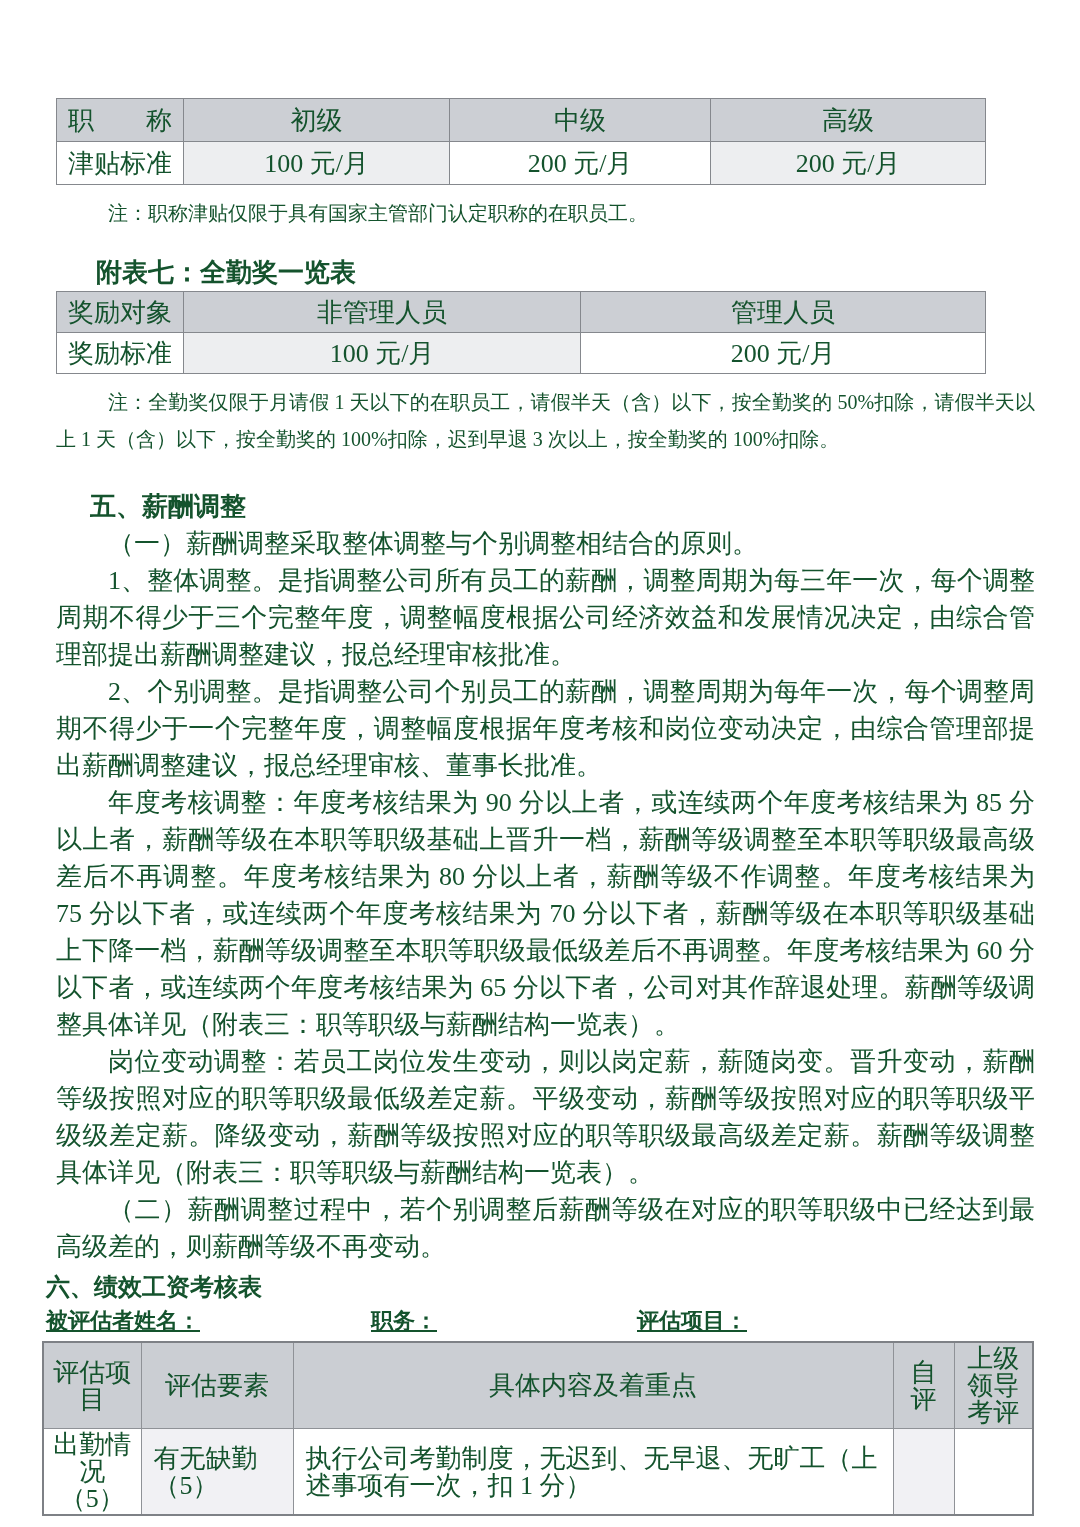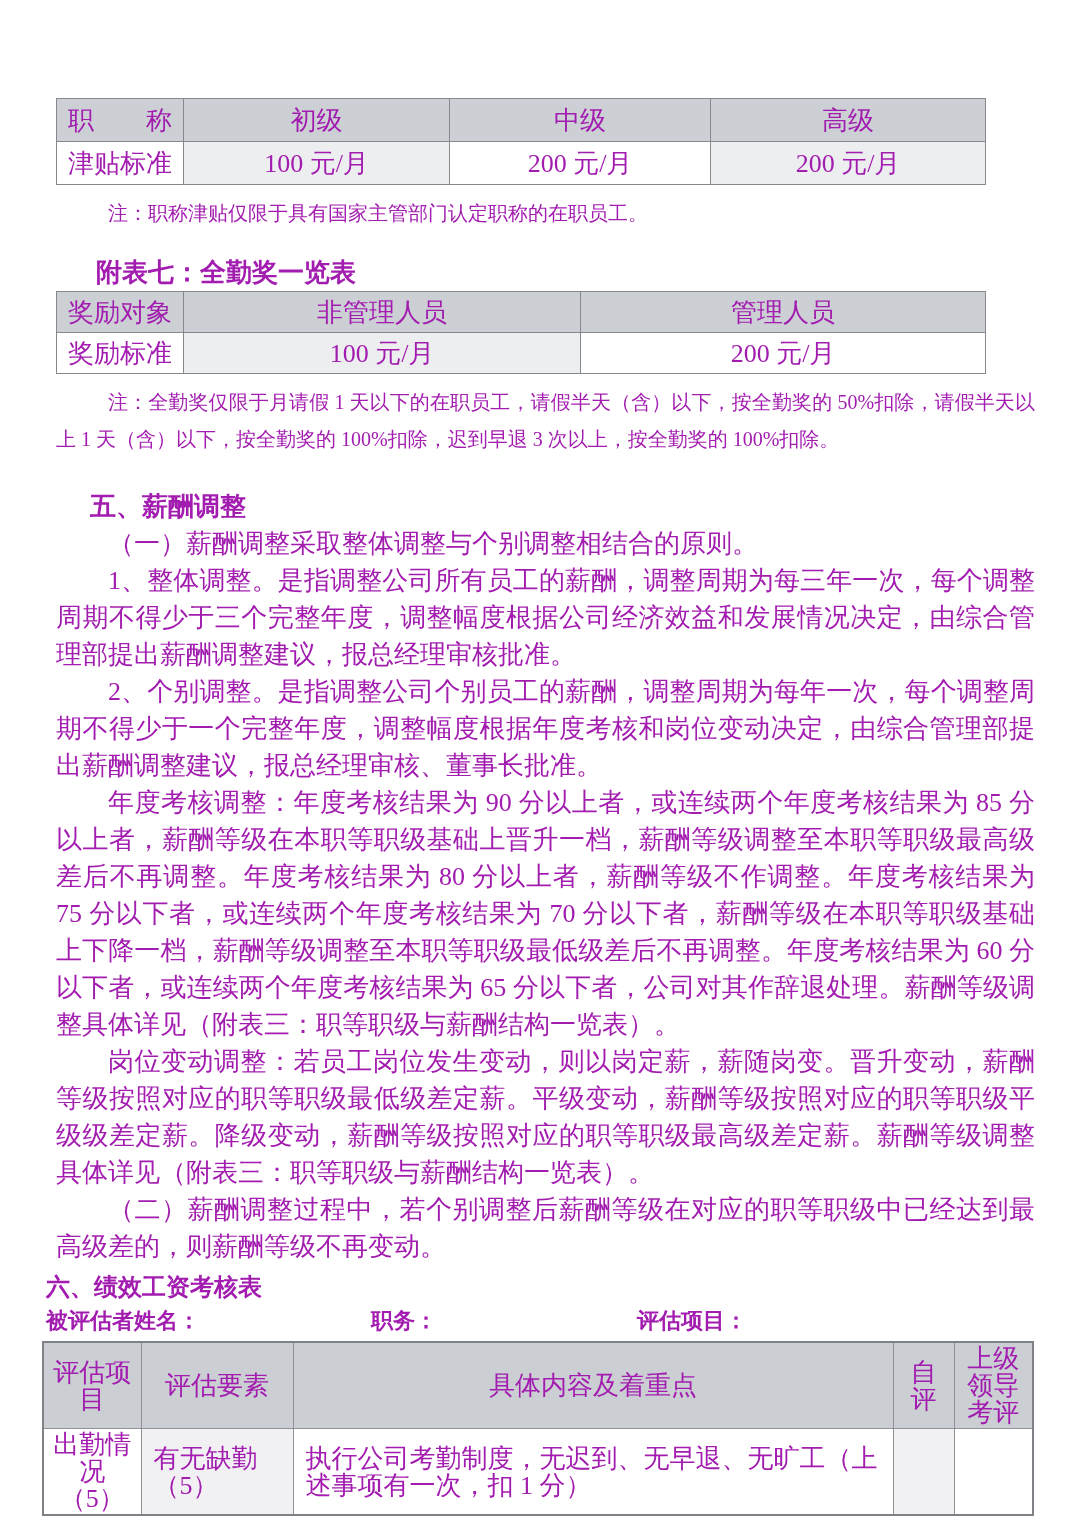--- a/index.html
+++ b/index.html
@@ -1,18 +1,18 @@
 <!DOCTYPE html>
 <html><head>
 <meta charset="utf-8">
 <style>
   html,body { margin:0; padding:0; background:#ffffff; }
   .page {
     position:relative; width:1080px; height:1527px; overflow:hidden;
-    background:#ffffff; color:#a21caf;
+    background:#ffffff; color:#14532d;
     font-family:"Liberation Serif","DejaVu Serif",serif;
   }
   .content { padding:98px 45px 0 56px; }
 
   
   table.tbl { border-collapse:collapse; table-layout:fixed; }
   .tbl td {
     border:1px solid #85888d; text-align:center; vertical-align:middle;
     font-size:26px; padding:0; overflow:hidden;
   }
@@ -32,21 +32,21 @@
   .bottom { margin-left:-14px; }
   .sec6-title {
     font-family:"Liberation Sans","DejaVu Sans",sans-serif;
     font-weight:bold; font-size:24px; line-height:36px; margin:4px 0 0 4px;
   }
   .fields {
     position:relative; height:36px; margin-left:4px;
     font-family:"Liberation Sans","DejaVu Sans",sans-serif;
     font-weight:bold; font-size:22px; line-height:32px;
   }
-  .fields span { position:absolute; top:0; }
+  .fields span { position:absolute; top:0;text-decoration:underline; }
   .f-name { left:0; }
   .f-pos  { left:325px; }
   .f-time { left:591px; }
 
   
   .t3 { width:990px; border:2px solid #7e8186; font-size:20px; }
   .t3 td { border:1px solid #8f9297; vertical-align:middle; line-height:27px; padding:2px 8px; overflow:hidden; }
   .t3 .hrow td { background:#cbced3; text-align:center; height:53px; }
   .t3 .r1 td { height:56px; }
   .t3 .c-item { text-align:center; }

